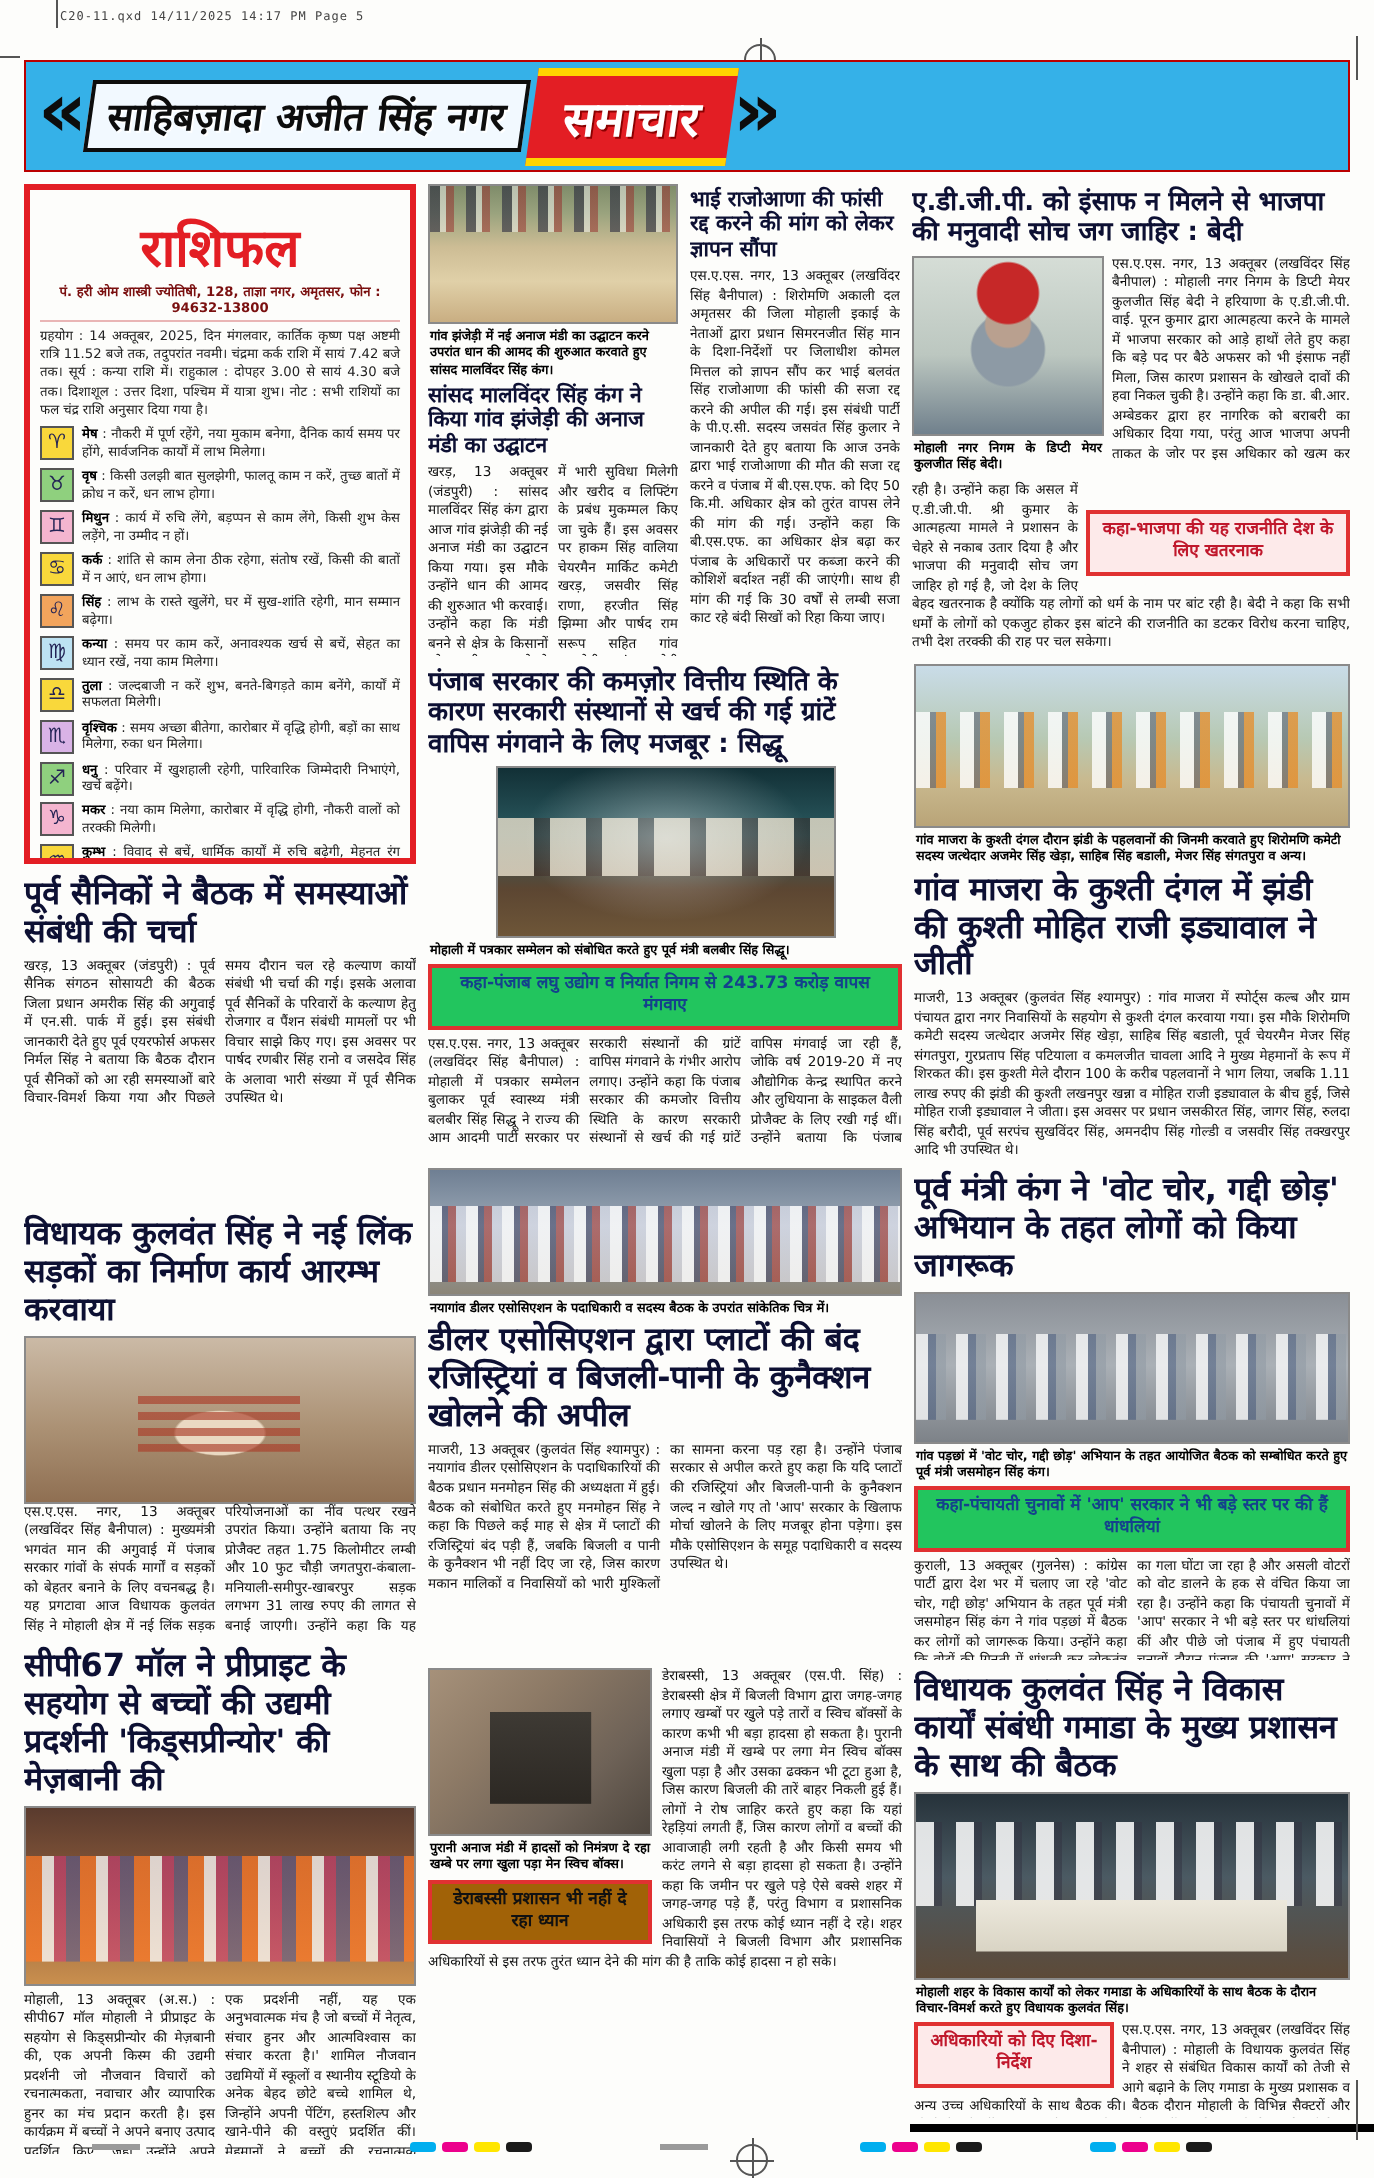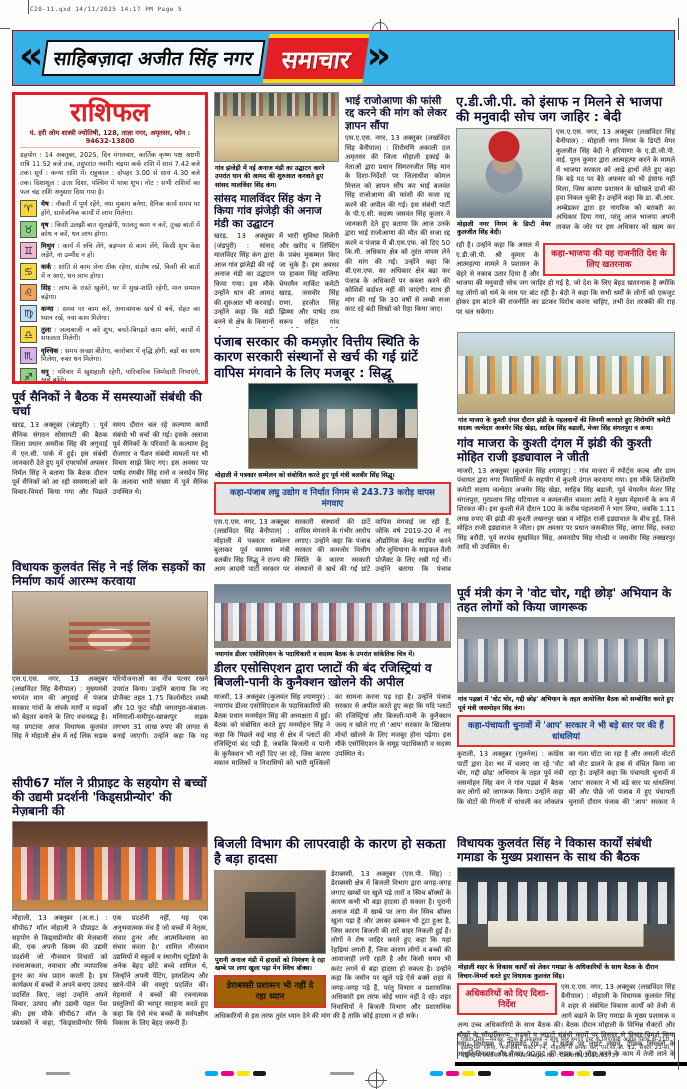--- a/index.html
+++ b/index.html
@@ -47,30 +47,30 @@
   .row{display:flex;gap:6px;}
   .mod{overflow:hidden;}
   .w-sansad{width:125px;flex:none;height:236px;}
   .w-rajo{width:105px;flex:none;height:236px;}
   .w-adgp{width:219px;flex:none;height:236px;}
   .w-center{width:237px;flex:none;}
   .w-right{width:218px;flex:none;}
   
   .hl{font-weight:bold;color:#0d1033;line-height:1.18;margin:2px 0 3px;}
   .hl-lg{font-size:13px;}
-  .hl-md{font-size:12px;}
+  .hl-md{font-size:16px;}
   .hl-sm{font-size:10.5px;}
   .body-txt{font-size:6.8px;line-height:1.4;text-align:justify;color:#101010;}
   .cols-2{column-count:2;column-gap:5px;}
   .cols-3{column-count:3;column-gap:5px;}
   .cap{font-size:6.4px;font-weight:bold;line-height:1.3;margin:2px 1px 3px;color:#000;}
   .pq{border:2px solid #e03131;padding:3px 5px;text-align:center;font-weight:bold;
       font-size:8.6px;line-height:1.3;margin:4px 4px;}
   .pq-pink{background:#fdeaea;color:#c0182c;}
-  .pq-blue{background:#e5e5e5;color:#14418c;text-align:center;}
+  .pq-blue{background:#22c55e;color:#14418c;text-align:center;}
   .pq-plain{background:#a16207;color:#111;}
   .imprint{border:1px solid #555;font-size:5.7px;padding:2px 3px;text-align:justify;
       line-height:1.4;margin-top:4px;color:#222;}
   
   .photo{width:100%;border:1px solid #8a8a8a;box-sizing:border-box;}
   .ph-mandi{height:70px;background:
      repeating-linear-gradient(90deg,rgba(30,30,55,.55) 0 5px,rgba(255,255,255,.45) 5px 8px,rgba(150,40,40,.5) 8px 12px,rgba(0,0,0,0) 12px 18px) 0 0/100% 34% no-repeat,
      linear-gradient(180deg,#7f8c6a 0%,#9aa37e 20%,#cdbd95 45%,#e0d0a8 70%,#c9ae82 100%);}
   .ph-press{height:86px;background:
      radial-gradient(ellipse at 50% 42%,rgba(255,255,255,.4),rgba(0,0,0,0) 60%),
@@ -98,25 +98,25 @@
      repeating-linear-gradient(90deg,rgba(255,255,255,.75) 0 6px,rgba(70,90,125,.55) 6px 10px,rgba(145,155,165,.6) 10px 15px,rgba(0,0,0,0) 15px 20px) 0 65%/100% 58% no-repeat,
      linear-gradient(180deg,#8a8f96 0%,#aab0b6 48%,#7d8288 100%);}
   .ph-switch{height:84px;background:
      linear-gradient(#3e3a34,#2c2823) 50% 58%/46% 56% no-repeat,
      linear-gradient(135deg,#a6917a 0%,#8d7a66 35%,#6e6257 70%,#4e463e 100%);}
   .ph-meeting{height:94px;background:
      linear-gradient(#ece8dc,#d9d4c4) 50% 80%/72% 28% no-repeat,
      repeating-linear-gradient(90deg,rgba(255,255,255,.85) 0 9px,rgba(50,50,65,.5) 9px 13px,rgba(0,0,0,0) 13px 20px) 0 28%/100% 46% no-repeat,
      linear-gradient(180deg,#26323a 0%,#4b5a63 45%,#5d4a38 100%);}
   .float-photo{float:left;width:96px;margin:0 4px 2px 0;}
-  .float-pq{float:right;width:118px;margin:2px 0 2px 4px;}
+  .float-pq{float:right;width:118px;margin:14px 0 2px 4px;}
   .float-left-col{float:left;width:112px;margin:0 5px 2px 0;}
   .pq-inline{margin:3px 0;}
   
-  .rashi{border:3px solid #e31e24;padding:4px 5px;height:292px;box-sizing:border-box;overflow:hidden;}
+  .rashi{border:3px solid #e31e24;padding:17px 5px;height:340px;box-sizing:border-box;overflow:hidden;}
   .rashi-title{color:#e31e24;font-size:26px;font-weight:bold;text-align:center;line-height:1.05;
       font-family:"DejaVu Serif",serif;}
   .rashi-astro{font-size:6.6px;font-weight:bold;color:#7a1010;text-align:center;margin:2px 0 3px;
       border-bottom:1px solid #e9b5b5;padding-bottom:2px;}
   .rashi-intro{font-size:6.6px;line-height:1.38;text-align:justify;color:#222;}
   .z-row{display:flex;gap:4px;margin-top:3.5px;align-items:flex-start;}
   .z-icon{width:15px;height:15px;flex:none;border:1px solid #555;display:flex;align-items:center;
       justify-content:center;font-size:10px;color:#232355;background:#eee;}
   .z-text{font-size:6.6px;line-height:1.32;text-align:justify;color:#222;}
   .z-name{font-weight:bold;color:#000;}
@@ -292,21 +292,20 @@
           <div class="photo ph-sitting"></div>
           <p class="cap">गांव पड़छां में 'वोट चोर, गद्दी छोड़' अभियान के तहत आयोजित बैठक को सम्बोधित करते हुए पूर्व मंत्री जसमोहन सिंह कंग।</p>
           <div class="pq pq-blue pq-inline">कहा-पंचायती चुनावों में 'आप' सरकार ने भी बड़े स्तर पर की हैं धांधलियां</div>
           <div class="body-txt cols-2" style="height:62px;">कुराली, 13 अक्तूबर (गुलनेस) : कांग्रेस पार्टी द्वारा देश भर में चलाए जा रहे 'वोट चोर, गद्दी छोड़' अभियान के तहत पूर्व मंत्री जसमोहन सिंह कंग ने गांव पड़छां में बैठक कर लोगों को जागरूक किया। उन्होंने कहा कि वोटों की गिनती में धांधली कर लोकतंत्र का गला घोंटा जा रहा है और असली वोटरों को वोट डालने के हक से वंचित किया जा रहा है। उन्होंने कहा कि पंचायती चुनावों में 'आप' सरकार ने भी बड़े स्तर पर धांधलियां कीं और पीछे जो पंजाब में हुए पंचायती चुनावों दौरान पंजाब की 'आप' सरकार ने बेमिसाल धांधलियां करके यह चुनाव जीते हैं। इस मौके राहुल गांधी के नेतृत्व में चलाए जा रहे इस अभियान को भरपूर समर्थन देने का भरोसा ग्रामीणों ने दिया।</div>
         </article>
       </div>
 
       <div class="row">
 
         <article class="mod w-center" style="height:251px;">
-          <h2 class="hl hl-lg">बिजली विभाग की लापरवाही के कारण हो सकता है बड़ा हादसा</h2>
           <div class="body-txt" style="height:208px;">
             <span class="float-left-col">
               <span class="photo ph-switch" style="display:block;"></span>
               <span class="cap" style="display:block;">पुरानी अनाज मंडी में हादसों को निमंत्रण दे रहा खम्बे पर लगा खुला पड़ा मेन स्विच बॉक्स।</span>
               <span class="pq pq-plain" style="display:block;margin:2px 0;">डेराबस्सी प्रशासन भी नहीं दे रहा ध्यान</span>
             </span>
             <span>डेराबस्सी, 13 अक्तूबर (एस.पी. सिंह) : डेराबस्सी क्षेत्र में बिजली विभाग द्वारा जगह-जगह लगाए खम्बों पर खुले पड़े तारों व स्विच बॉक्सों के कारण कभी भी बड़ा हादसा हो सकता है। पुरानी अनाज मंडी में खम्बे पर लगा मेन स्विच बॉक्स खुला पड़ा है और उसका ढक्कन भी टूटा हुआ है, जिस कारण बिजली की तारें बाहर निकली हुई हैं। लोगों ने रोष जाहिर करते हुए कहा कि यहां रेहड़ियां लगती हैं, जिस कारण लोगों व बच्चों की आवाजाही लगी रहती है और किसी समय भी करंट लगने से बड़ा हादसा हो सकता है। उन्होंने कहा कि जमीन पर खुले पड़े ऐसे बक्से शहर में जगह-जगह पड़े हैं, परंतु विभाग व प्रशासनिक अधिकारी इस तरफ कोई ध्यान नहीं दे रहे। शहर निवासियों ने बिजली विभाग और प्रशासनिक अधिकारियों से इस तरफ तुरंत ध्यान देने की मांग की है ताकि कोई हादसा न हो सके।</span>
           </div>
         </article>
 

